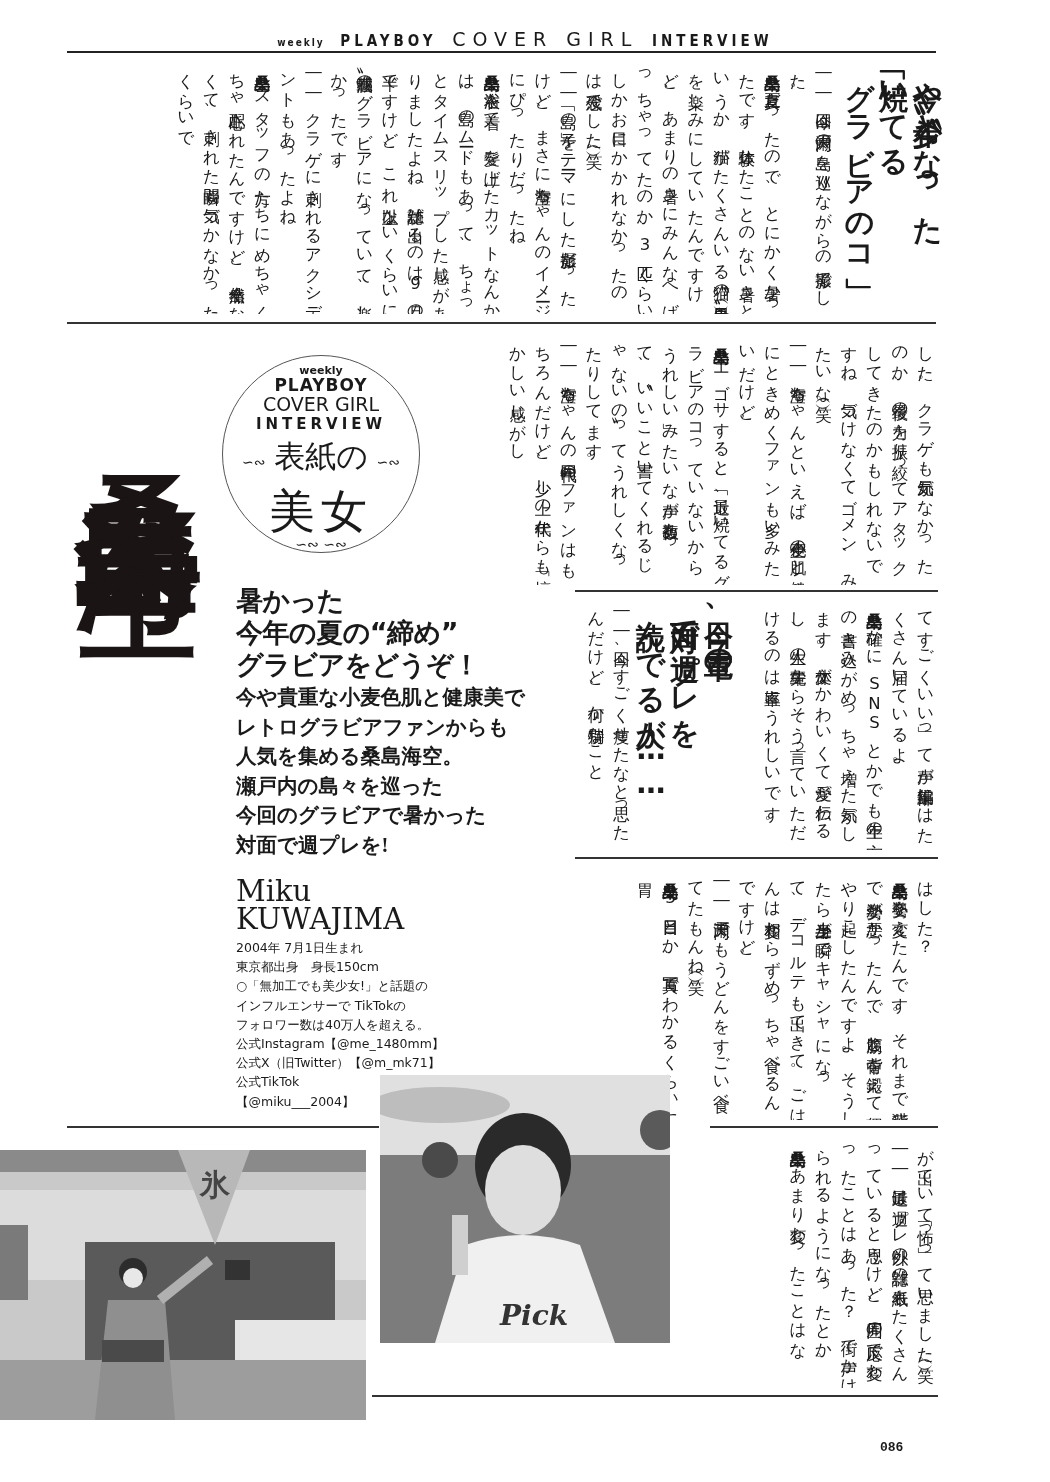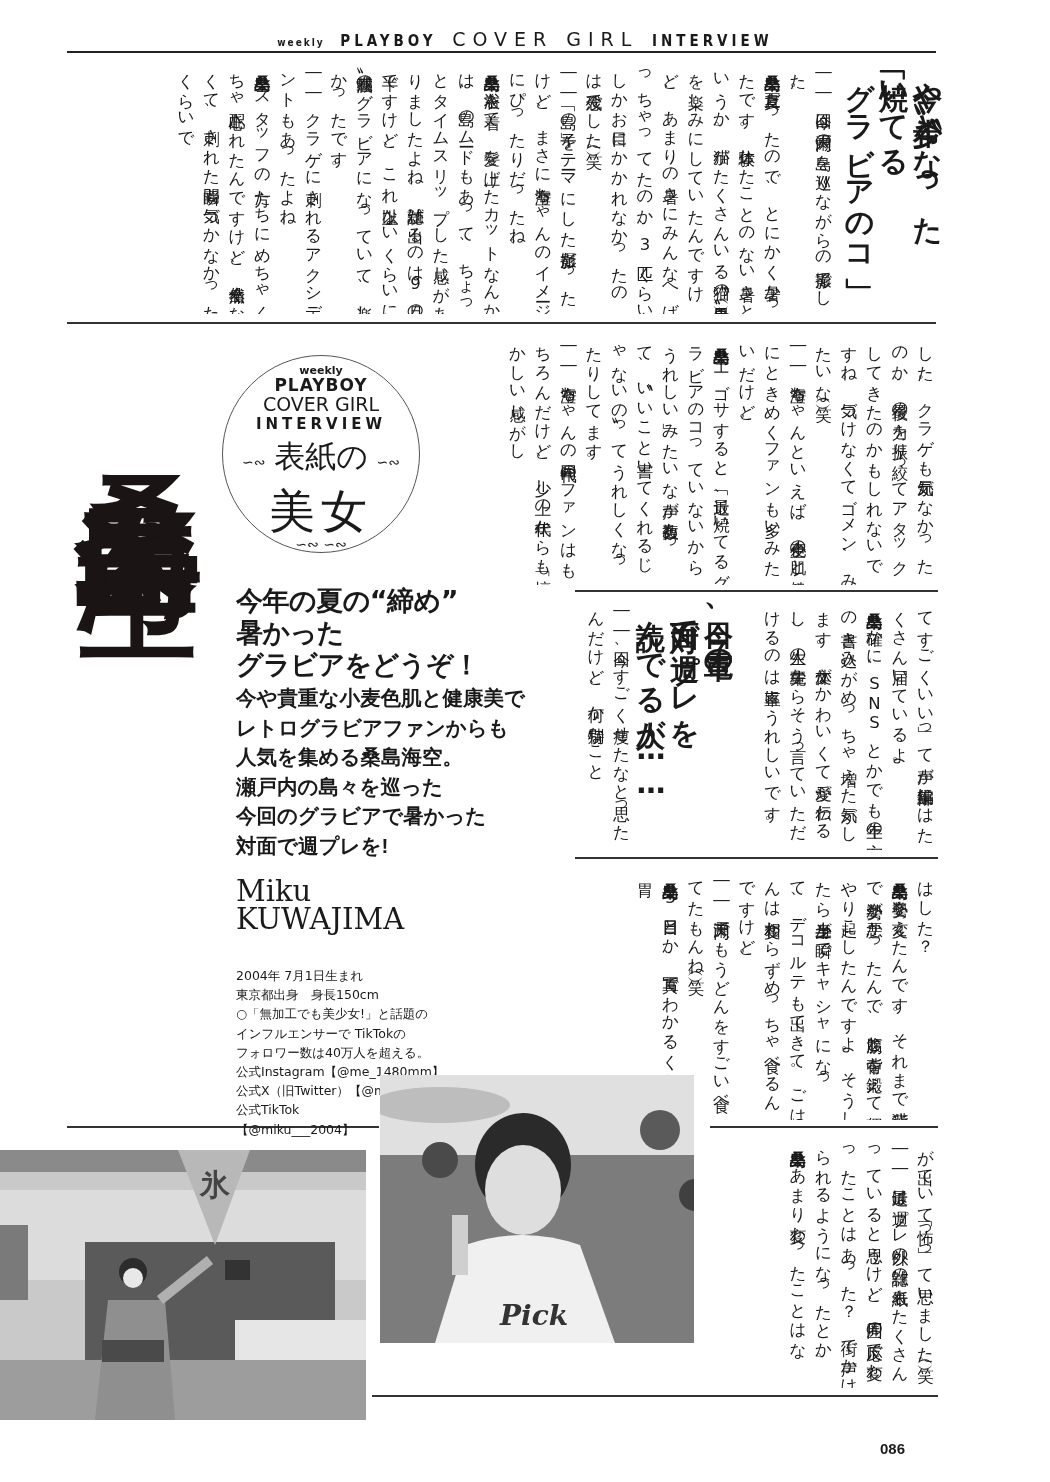--- a/index.html
+++ b/index.html
@@ -24,25 +24,25 @@
   .badge{left:222px;top:355px;width:196px;height:196px;border-radius:50%;border:1px solid #555;background:#fff;text-align:center;
          font-family:"DejaVu Sans",sans-serif;}
   .badge .l1{font-size:11px;font-weight:bold;margin-top:8px;}
   .badge .l2{font-size:17px;font-weight:bold;letter-spacing:1px;line-height:16px;}
   .badge .l3{font-size:19px;letter-spacing:0px;line-height:22px;}
   .badge .l4{font-size:15px;font-weight:bold;letter-spacing:4px;line-height:18px;}
   .badge .l5{font-size:31px;line-height:48px;font-family:Liberation Sans, sans-serif;}
   .badge .l6{font-size:46px;line-height:50px;font-family:"DejaVu Serif",serif;letter-spacing:6px;}
   .badge .orn{font-size:14px;color:#222;}
   .lead-h{left:236px;top:585px;width:340px;font-family:"DejaVu Sans",sans-serif;font-weight:bold;font-size:27px;line-height:32px;letter-spacing:-0.5px;}
-  .lead-b{left:236px;top:683px;width:340px;font-family:Liberation Sans, sans-serif;font-weight:bold;font-size:20.5px;line-height:29.5px;letter-spacing:0px;}
+  .lead-b{left:236px;top:683px;width:340px;font-family:Liberation Serif, serif;font-weight:bold;font-size:20.5px;line-height:29.5px;letter-spacing:0px;}
   .miku{left:236px;top:877px;font-family:"DejaVu Serif",serif;font-size:29px;line-height:28px;letter-spacing:0px;}
-  .prof{left:236px;top:938px;font-family:"DejaVu Sans",sans-serif;font-size:12.5px;line-height:19.2px;margin-top:28px;}
+  .prof{left:236px;top:938px;font-family:"DejaVu Sans",sans-serif;font-size:12.5px;line-height:19.2px;}
   .photo{background:#9a9a9a;overflow:hidden;}
-  .pagenum{left:880px;top:1440px;font-family:Liberation Sans, sans-serif;font-weight:bold;font-size:15px;}
+  .pagenum{left:880px;top:1440px;font-family:Liberation Mono, monospace;font-weight:bold;font-size:13px;}
 </style>
 </head>
 <body>
 
 <div class="abs hdr">
   <span class="w">weekly</span>
   <span class="p">PLAYBOY</span>
   <span class="c">COVER GIRL</span>
   <span class="i">INTERVIEW</span>
 </div>
@@ -111,22 +111,22 @@
   <div class="l5">
     <span class="orn">∽∾</span>
     <span>表紙の</span>
     <span class="orn">∽∾</span>
   </div>
   <div class="l6">美女</div>
   <div class="orn">∽∾ ∽∾</div>
 </div>
 
 <div class="abs lead-h">
+  <div>暑かった</div>
   <div>今年の夏の“締め”</div>
-  <div>暑かった</div>
   <div>グラビアをどうぞ！</div>
 </div>
 <div class="abs lead-b">
   <div>今や貴重な小麦色肌と健康美で</div>
   <div>レトログラビアファンからも</div>
   <div>人気を集める桑島海空。</div>
   <div>瀬戸内の島々を巡った</div>
   <div>今回のグラビアで暑かった</div>
   <div>対面で週プレを!</div>
 </div>
@@ -159,21 +159,21 @@
     <rect x="0" y="210" width="366" height="60" fill="#9d9d9d"></rect>
     <path d="M178 0 L250 0 L215 95 Z" fill="#b8b8b8"></path>
     <text x="200" y="45" font-size="30" fill="#444" font-family="DejaVu Sans" font-weight="bold">氷</text>
     <circle cx="133" cy="122" r="14" fill="#2c2c2c"></circle>
     <circle cx="133" cy="128" r="10" fill="#e8e8e8"></circle>
     <path d="M108 150 L165 150 L175 270 L95 270 Z" fill="#8f8f8f"></path>
     <rect x="102" y="190" width="62" height="22" fill="#4a4a4a"></rect>
     <path d="M160 150 L210 110" stroke="#b0b0b0" stroke-width="10"></path>
   </svg>
 </div>
-<div class="abs photo" style="left:380px;top:1075px;width:314px;height:268px;">
+<div class="abs photo" style="left:380px;top:1075px;width:290px;height:268px;">
   <svg width="330" height="268" viewBox="0 0 330 268">
     <rect width="330" height="268" fill="#b5b5b5"></rect>
     <rect width="330" height="80" fill="#e0e0e0"></rect>
     <ellipse cx="60" cy="30" rx="70" ry="18" fill="#bdbdbd"></ellipse>
     <rect x="0" y="80" width="330" height="188" fill="#7c7c7c"></rect>
     <circle cx="60" cy="85" r="18" fill="#4a4a4a"></circle>
     <circle cx="280" cy="55" r="20" fill="#5a5a5a"></circle>
     <circle cx="315" cy="120" r="16" fill="#404040"></circle>
     <ellipse cx="143" cy="90" rx="48" ry="52" fill="#2a2a2a"></ellipse>
     <ellipse cx="143" cy="115" rx="38" ry="45" fill="#dedede"></ellipse>

